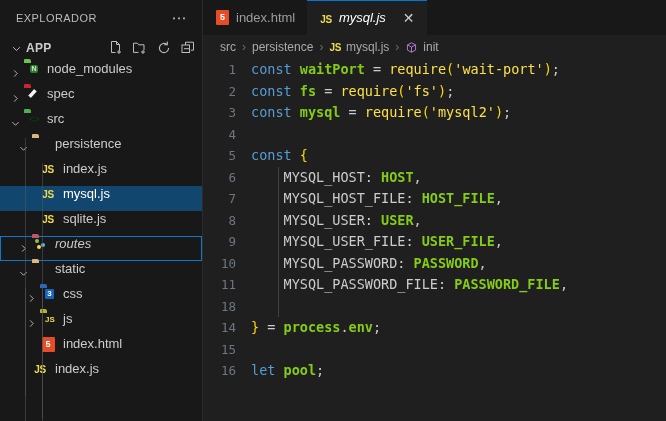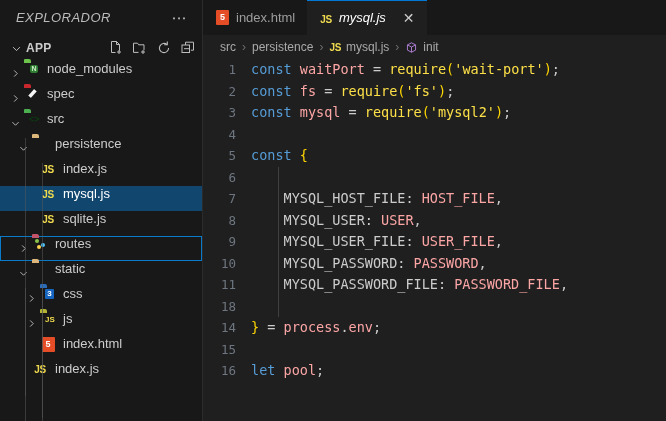--- a/index.html
+++ b/index.html
@@ -19,22 +19,22 @@
     border-right: 1px solid #2b2b2b;
     position: relative;
     flex: 0 0 203px;
   }
   .sb-title {
     height: 35px;
     display: flex; align-items: center; justify-content: space-between;
     padding: 0 14px 0 16px;
   }
   .sb-title .label {
-    font-size: 13px; letter-spacing: .45px;
-    color: #bbbbbb; text-transform: uppercase; font-style: italic;
+    font-size: 11px; letter-spacing: .45px;
+    color: #bbbbbb; text-transform: uppercase;
   }
   .sb-title .dots {
     color: #cccccc; font-size: 15px; line-height: 8px;
     letter-spacing: 1.5px; cursor: pointer;
   }
 
   
   .root-row {
     height: 26px; display: flex; align-items: center;
     padding-left: 8px; padding-right: 6px;
@@ -63,21 +63,21 @@
   .row .ficon {
     width: 18px; min-width: 18px; height: 16px;
     display: flex; align-items: center; justify-content: center;
     margin-right: 6px;
   }
   .row .name {
     font-size: 13px; color: #cccccc; line-height: 16px;
   }
   .row.selected { background: #11466f; }
   .row.selected .name { color: #ffffff; }
-  .row.focused { outline: 1px solid #0a7aca; outline-offset: -1px; }
+  .row.focused { outline: 1px solid #0a7aca; outline-offset: -1px; font-style: italic; }
 
   
   .guide {
     position: absolute; width: 1px; background: #585858; opacity: .55;
   }
 
   
   .js-badge {
     font-size: 10px; font-weight: bold; color: #f0db4f;
     font-family: "Liberation Sans", sans-serif; letter-spacing: -.3px;
@@ -142,21 +142,21 @@
     font-family: "DejaVu Sans Mono", monospace; font-size: 13.5px;
     white-space: pre; line-height: 21.5px; color: #cccccc;
   }
   .ind-guide {
     position: absolute; left: 75px; width: 1px; background: #404040;
     height: 21.5px; top: 0;
   }
 
   
   .t-key   { color: #569cd6; }
-  .t-var   { color: #fca5a5; }
+  .t-var   { color: #84cc16; font-weight: bold; }
   .t-fn    { color: #fde047; }
   .t-str   { color: #fde047; }
   .t-punc  { color: #cccccc; }
   .t-br1   { color: #ffd700; }
   .t-prop  { color: #cccccc; }
 </style>
 </head>
 <body>
 
 <div id="app">
@@ -388,20 +388,21 @@
           <span class="ln">4</span>
           <span class="src"></span>
         </div>
         <div class="code-line">
           <span class="ln">5</span>
           <span class="src"><span class="t-key">const</span><span class="t-punc"> </span><span class="t-br1">{</span></span>
         </div>
         <div class="code-line">
           <span class="ln">6</span>
           <span class="ind-guide"></span>
+          <span class="src"><span class="t-prop">    MYSQL_HOST</span><span class="t-punc">: </span><span class="t-var">HOST</span><span class="t-punc">,</span></span>
         </div>
         <div class="code-line">
           <span class="ln">7</span>
           <span class="ind-guide"></span>
           <span class="src"><span class="t-prop">    MYSQL_HOST_FILE</span><span class="t-punc">: </span><span class="t-var">HOST_FILE</span><span class="t-punc">,</span></span>
         </div>
         <div class="code-line">
           <span class="ln">8</span>
           <span class="ind-guide"></span>
           <span class="src"><span class="t-prop">    MYSQL_USER</span><span class="t-punc">: </span><span class="t-var">USER</span><span class="t-punc">,</span></span>

